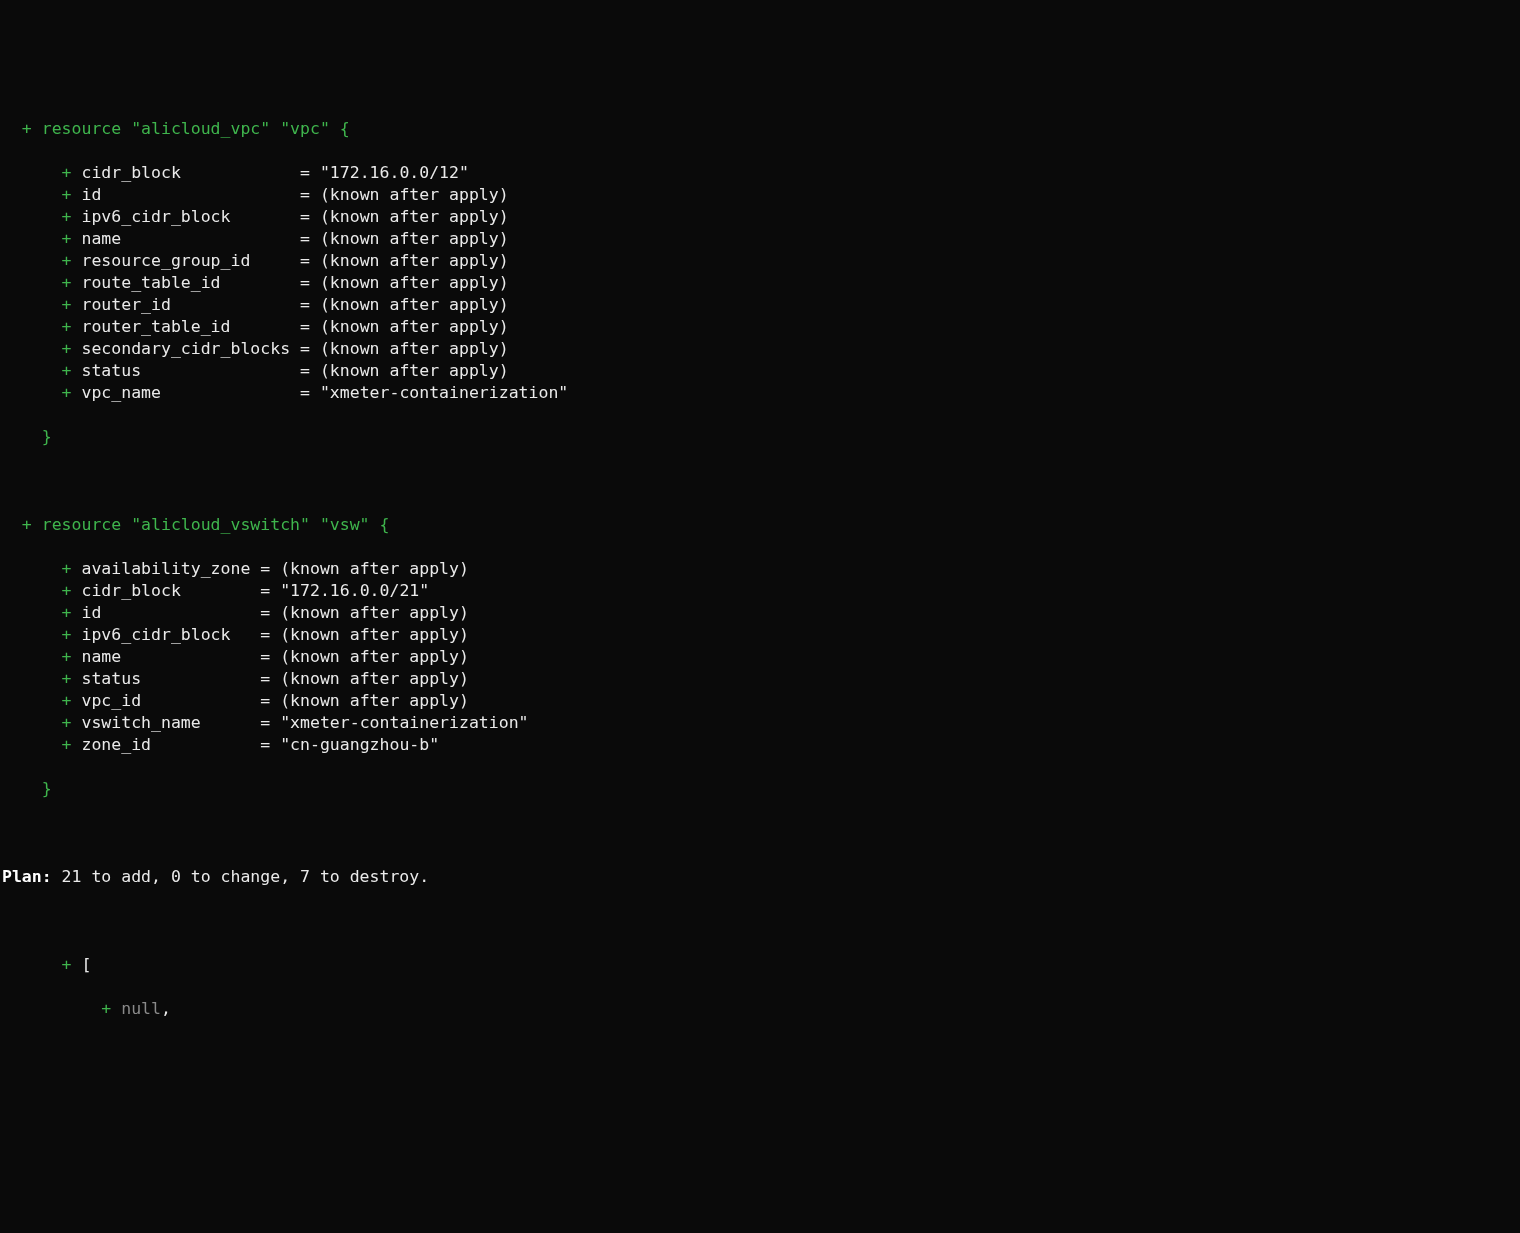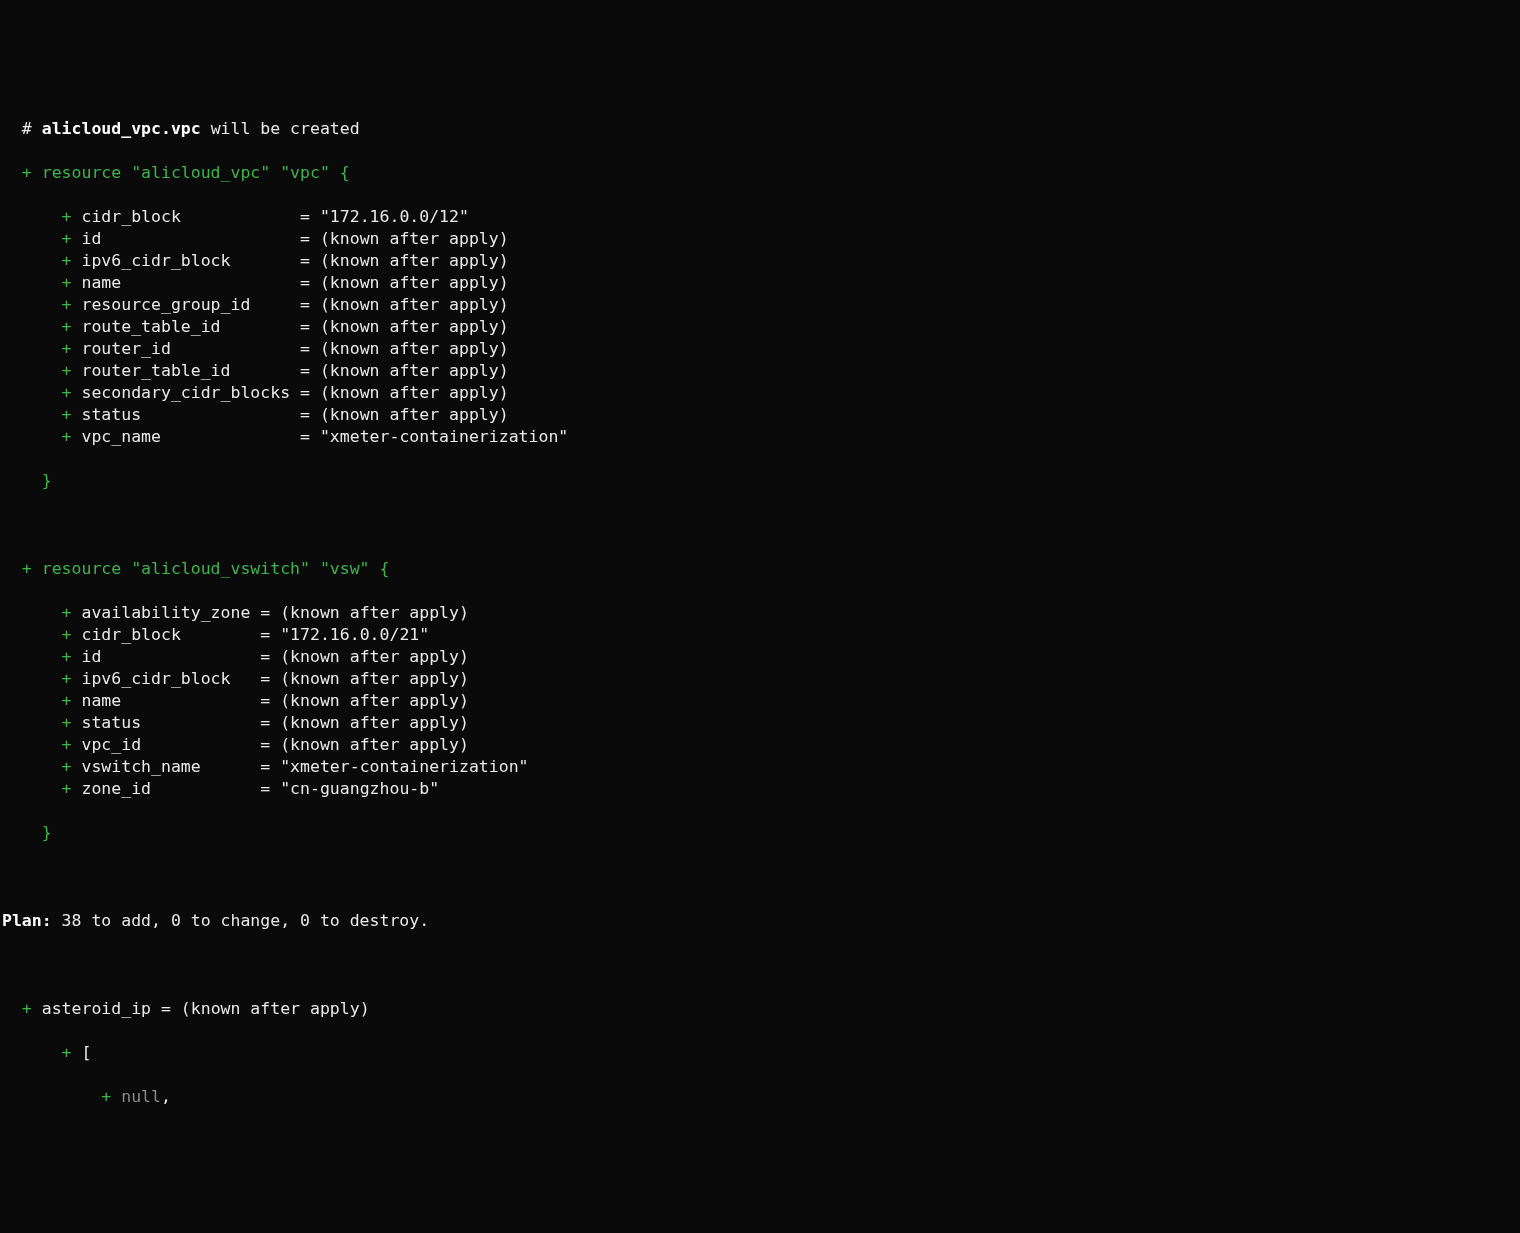--- a/index.html
+++ b/index.html
@@ -18,32 +18,30 @@
     .white { color: #eaeaea; }
     .line { display: block; }
     [data-name="terminal-output"] { }
   </style>
 </head>
 <body>
 
 
 
 <div data-name="terminal-output">
-<span class="line" data-name="vpc-header"><span class="white">  # </span><span class="bold">alicloud_vpc.vpc</span><span class="white"> will be created</span></span>
 <span class="line green" data-name="vpc-resource-line">  + resource "alicloud_vpc" "vpc" {</span>
 <span id="vpc-attrs" data-name="vpc-attrs"><span class="line" data-name="attr-row"><span class="green">      + </span><span class="white">cidr_block            = </span><span class="white">"172.16.0.0/12"</span></span><span class="line" data-name="attr-row"><span class="green">      + </span><span class="white">id                    = </span><span class="white">(known after apply)</span></span><span class="line" data-name="attr-row"><span class="green">      + </span><span class="white">ipv6_cidr_block       = </span><span class="white">(known after apply)</span></span><span class="line" data-name="attr-row"><span class="green">      + </span><span class="white">name                  = </span><span class="white">(known after apply)</span></span><span class="line" data-name="attr-row"><span class="green">      + </span><span class="white">resource_group_id     = </span><span class="white">(known after apply)</span></span><span class="line" data-name="attr-row"><span class="green">      + </span><span class="white">route_table_id        = </span><span class="white">(known after apply)</span></span><span class="line" data-name="attr-row"><span class="green">      + </span><span class="white">router_id             = </span><span class="white">(known after apply)</span></span><span class="line" data-name="attr-row"><span class="green">      + </span><span class="white">router_table_id       = </span><span class="white">(known after apply)</span></span><span class="line" data-name="attr-row"><span class="green">      + </span><span class="white">secondary_cidr_blocks = </span><span class="white">(known after apply)</span></span><span class="line" data-name="attr-row"><span class="green">      + </span><span class="white">status                = </span><span class="white">(known after apply)</span></span><span class="line" data-name="attr-row"><span class="green">      + </span><span class="white">vpc_name              = </span><span class="white">"xmeter-containerization"</span></span></span>
 <span class="line green" data-name="vpc-close">    }</span>
 <span class="line"> </span>
 <span class="line green" data-name="vsw-resource-line">  + resource "alicloud_vswitch" "vsw" {</span>
 <span id="vsw-attrs" data-name="vsw-attrs"><span class="line" data-name="attr-row"><span class="green">      + </span><span class="white">availability_zone = </span><span class="white">(known after apply)</span></span><span class="line" data-name="attr-row"><span class="green">      + </span><span class="white">cidr_block        = </span><span class="white">"172.16.0.0/21"</span></span><span class="line" data-name="attr-row"><span class="green">      + </span><span class="white">id                = </span><span class="white">(known after apply)</span></span><span class="line" data-name="attr-row"><span class="green">      + </span><span class="white">ipv6_cidr_block   = </span><span class="white">(known after apply)</span></span><span class="line" data-name="attr-row"><span class="green">      + </span><span class="white">name              = </span><span class="white">(known after apply)</span></span><span class="line" data-name="attr-row"><span class="green">      + </span><span class="white">status            = </span><span class="white">(known after apply)</span></span><span class="line" data-name="attr-row"><span class="green">      + </span><span class="white">vpc_id            = </span><span class="white">(known after apply)</span></span><span class="line" data-name="attr-row"><span class="green">      + </span><span class="white">vswitch_name      = </span><span class="white">"xmeter-containerization"</span></span><span class="line" data-name="attr-row"><span class="green">      + </span><span class="white">zone_id           = </span><span class="white">"cn-guangzhou-b"</span></span></span>
 <span class="line green" data-name="vsw-close">    }</span>
 <span class="line"> </span>
-<span class="line" data-name="plan-line"><span class="bold">Plan:</span><span class="white"> 38 to add, 0 to change, 0 to destroy.</span></span>
+<span class="line" data-name="plan-line"><span class="bold">Plan:</span><span class="white"> 21 to add, 0 to change, 7 to destroy.</span></span>
 <span class="line"> </span>
-<span id="out0" class="line" data-name="output-asteroid-ip"><span class="green">  + </span><span class="white">asteroid_ip = </span><span class="white">(known after apply)</span></span>
 <span class="line" data-name="dcm-inner-open"><span class="green">      + </span><span class="white">[</span></span>
 <span class="line" data-name="dcm-null-1"><span class="green">          + </span><span class="dim">null</span><span class="white">,</span></span>
 
 
 
 
 </div>
 
 
 

